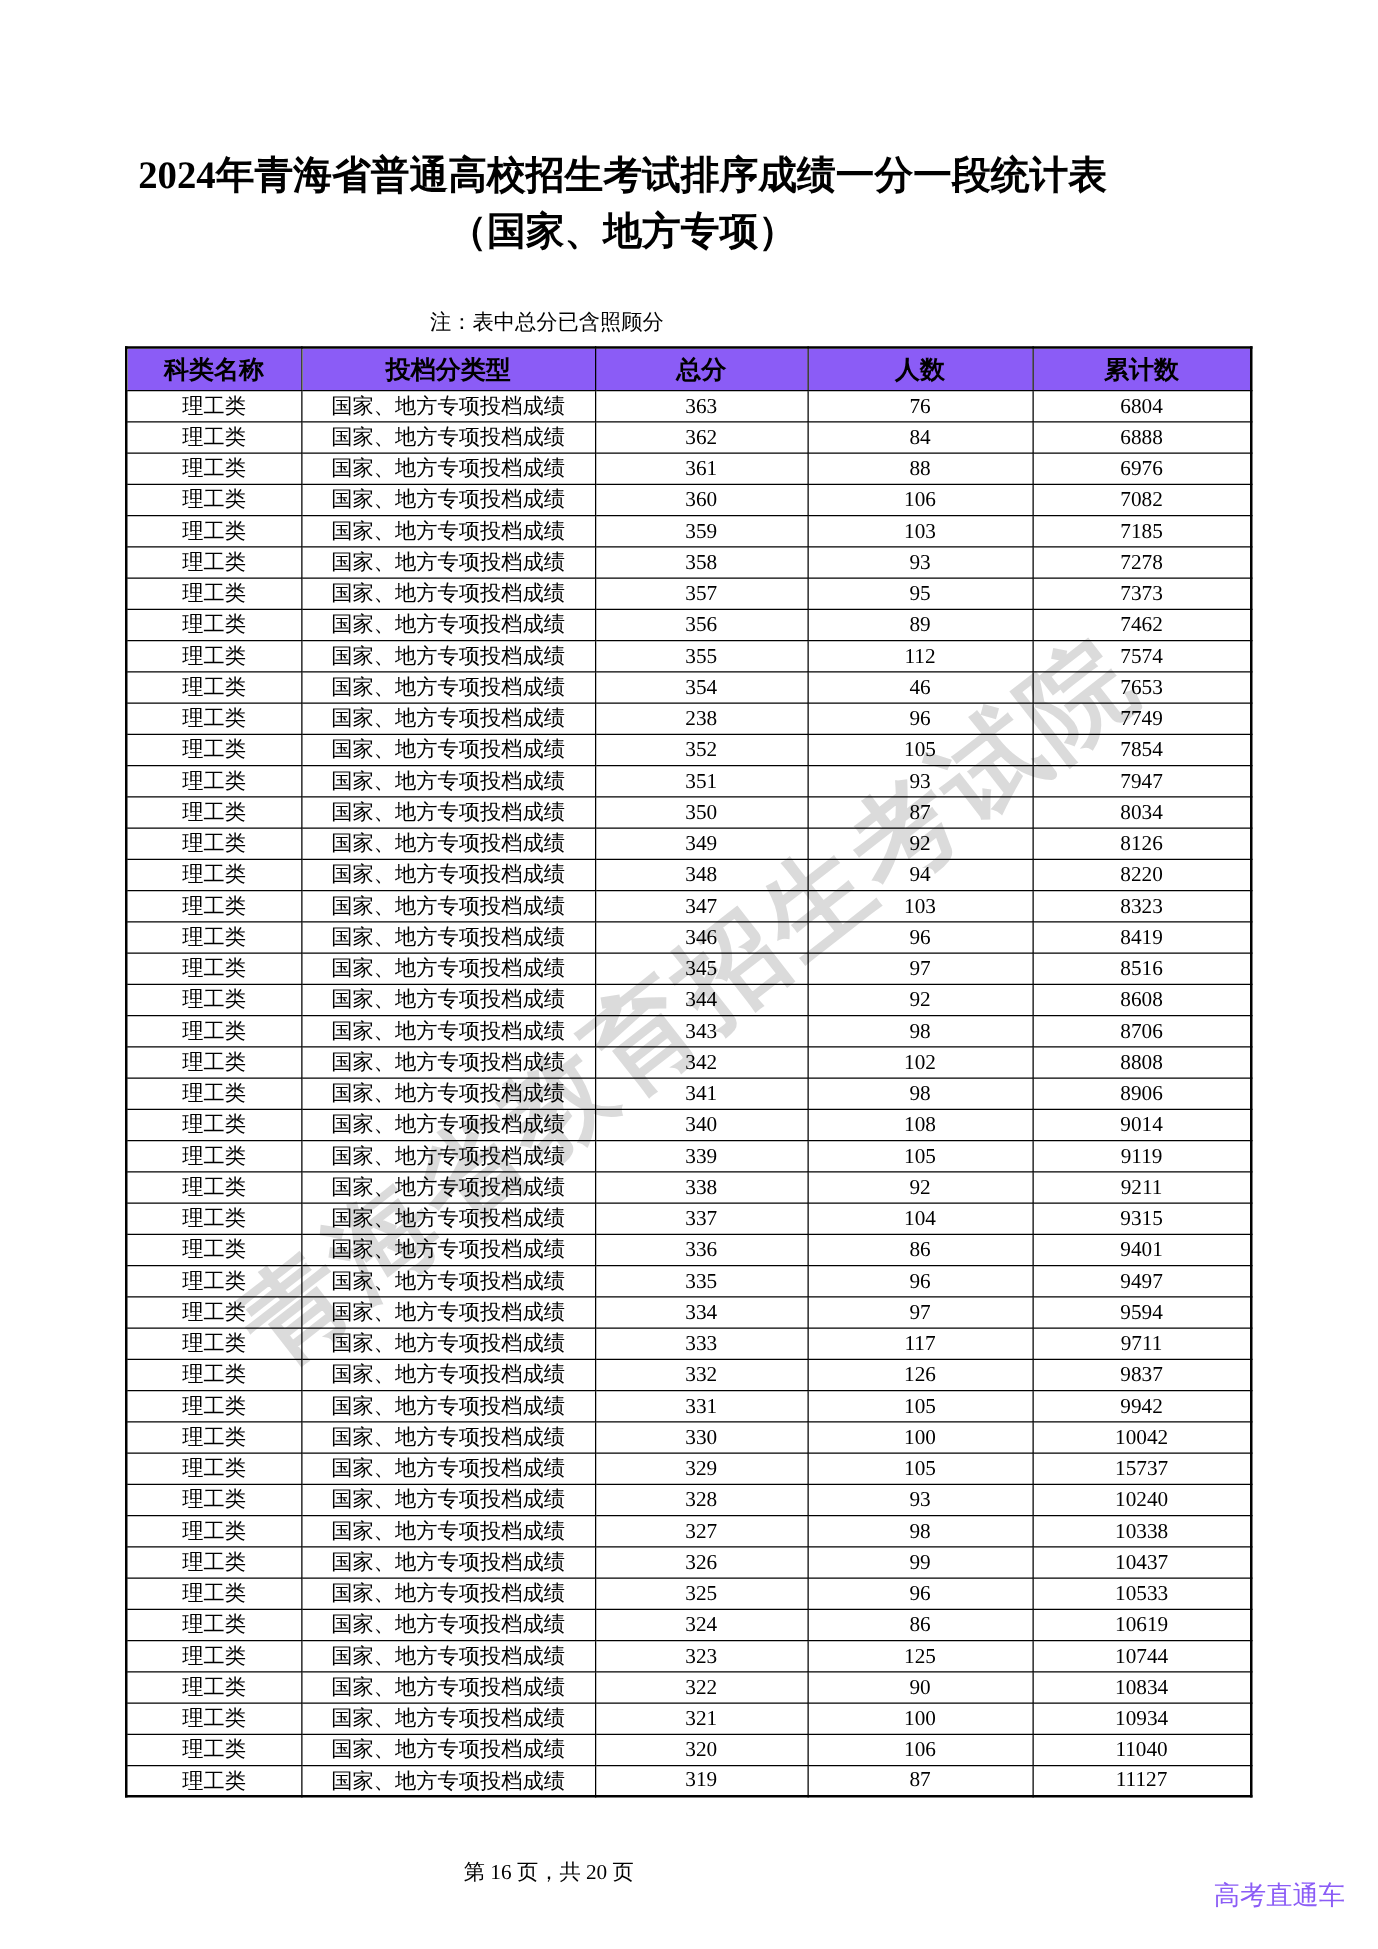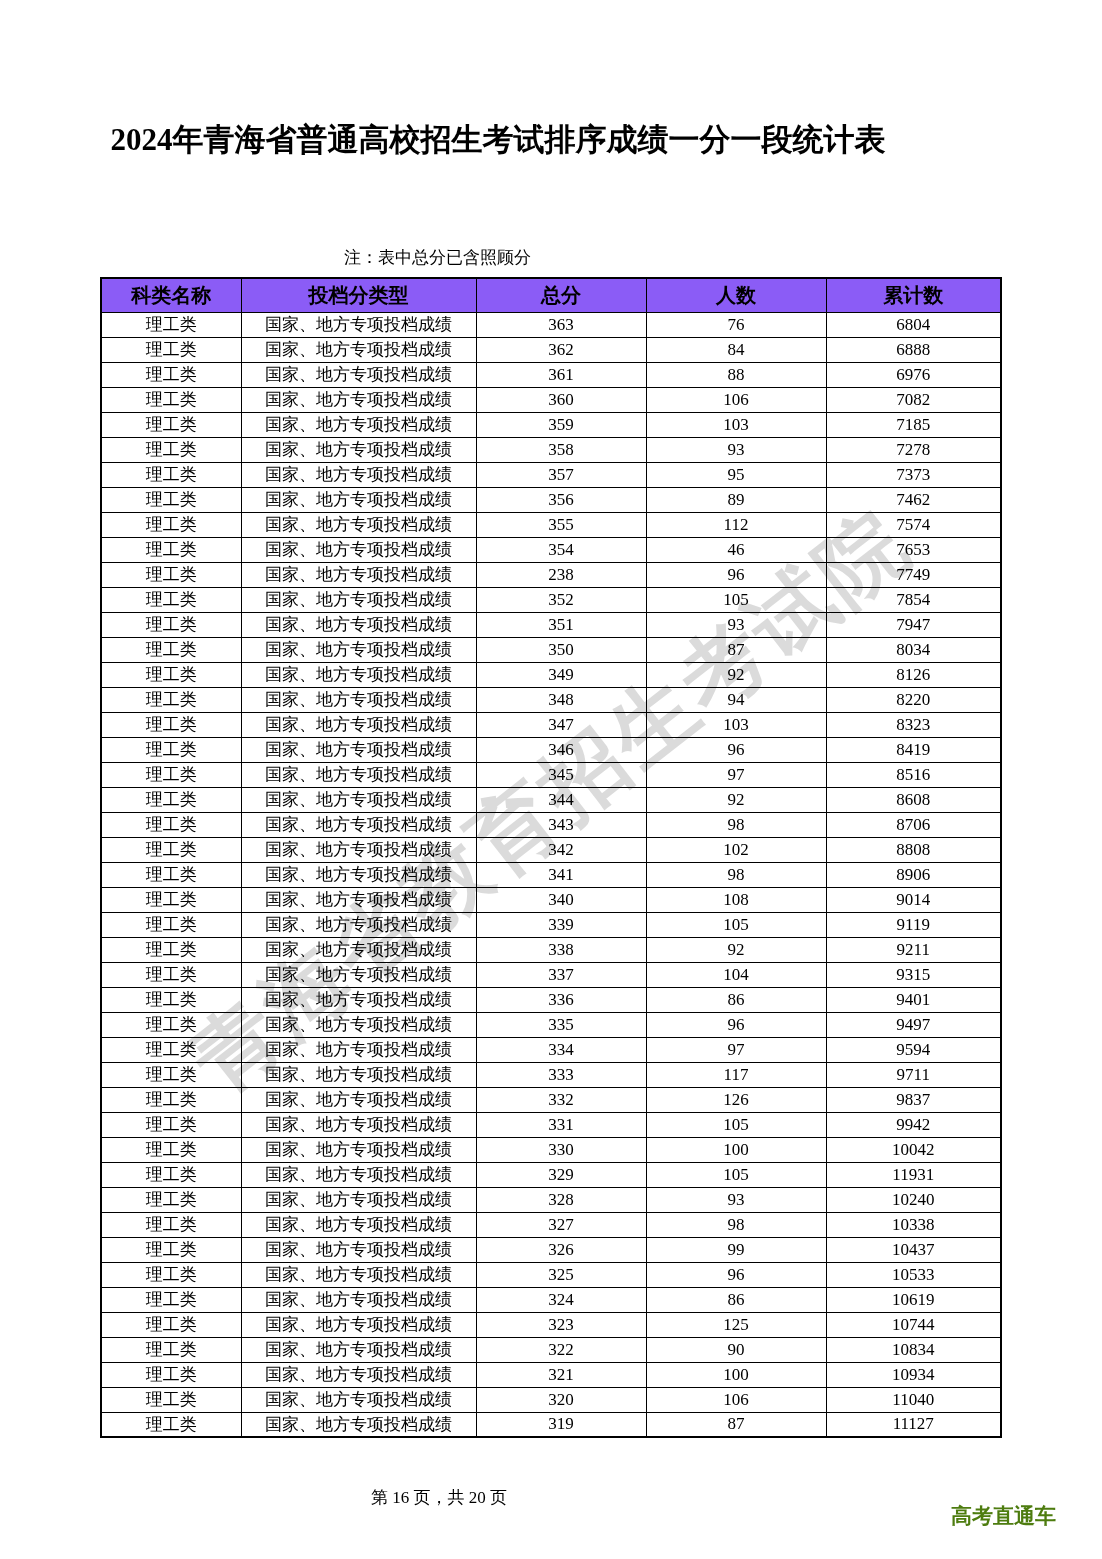--- a/index.html
+++ b/index.html
@@ -35,30 +35,31 @@
     background:#8b5cf6; font-size:20px; font-weight:bold; height:34px;
   }
   .score-table tbody td {
     font-size:17px; height:25px; padding:0 2px; background:transparent;
   }
   .footer {
     position:absolute; top:1486px; left:0; width:878px;
     text-align:center; font-size:17px;
   }
   .brand {
-    position:absolute; top:1502px; right:46px;
-    font-size:21px; font-weight:bold; color:#4d7c0f;
+    position:absolute; top:1502px; right:26px;
+    font-size:21px; font-weight:normal; color:#8b5cf6;
     font-family:"Liberation Sans","DejaVu Sans",sans-serif;
   }
 </style>
 </head>
 <body>
 
 <div class="title">
   <div>2024年青海省普通高校招生考试排序成绩一分一段统计表</div>
+  <div>（国家、地方专项）</div>
 </div>
 
 <div class="note">注：表中总分已含照顾分</div>
 
 <div class="watermark">青海省教育招生考试院</div>
 
 <table class="score-table">
   <colgroup>
     <col style="width:140px">
     <col style="width:235px">
@@ -312,21 +313,21 @@
         <td>国家、地方专项投档成绩</td>
         <td>330</td>
         <td>100</td>
         <td>10042</td>
       </tr>
       <tr>
         <td>理工类</td>
         <td>国家、地方专项投档成绩</td>
         <td>329</td>
         <td>105</td>
-        <td>11931</td>
+        <td>15737</td>
       </tr>
       <tr>
         <td>理工类</td>
         <td>国家、地方专项投档成绩</td>
         <td>328</td>
         <td>93</td>
         <td>10240</td>
       </tr>
       <tr>
         <td>理工类</td>

